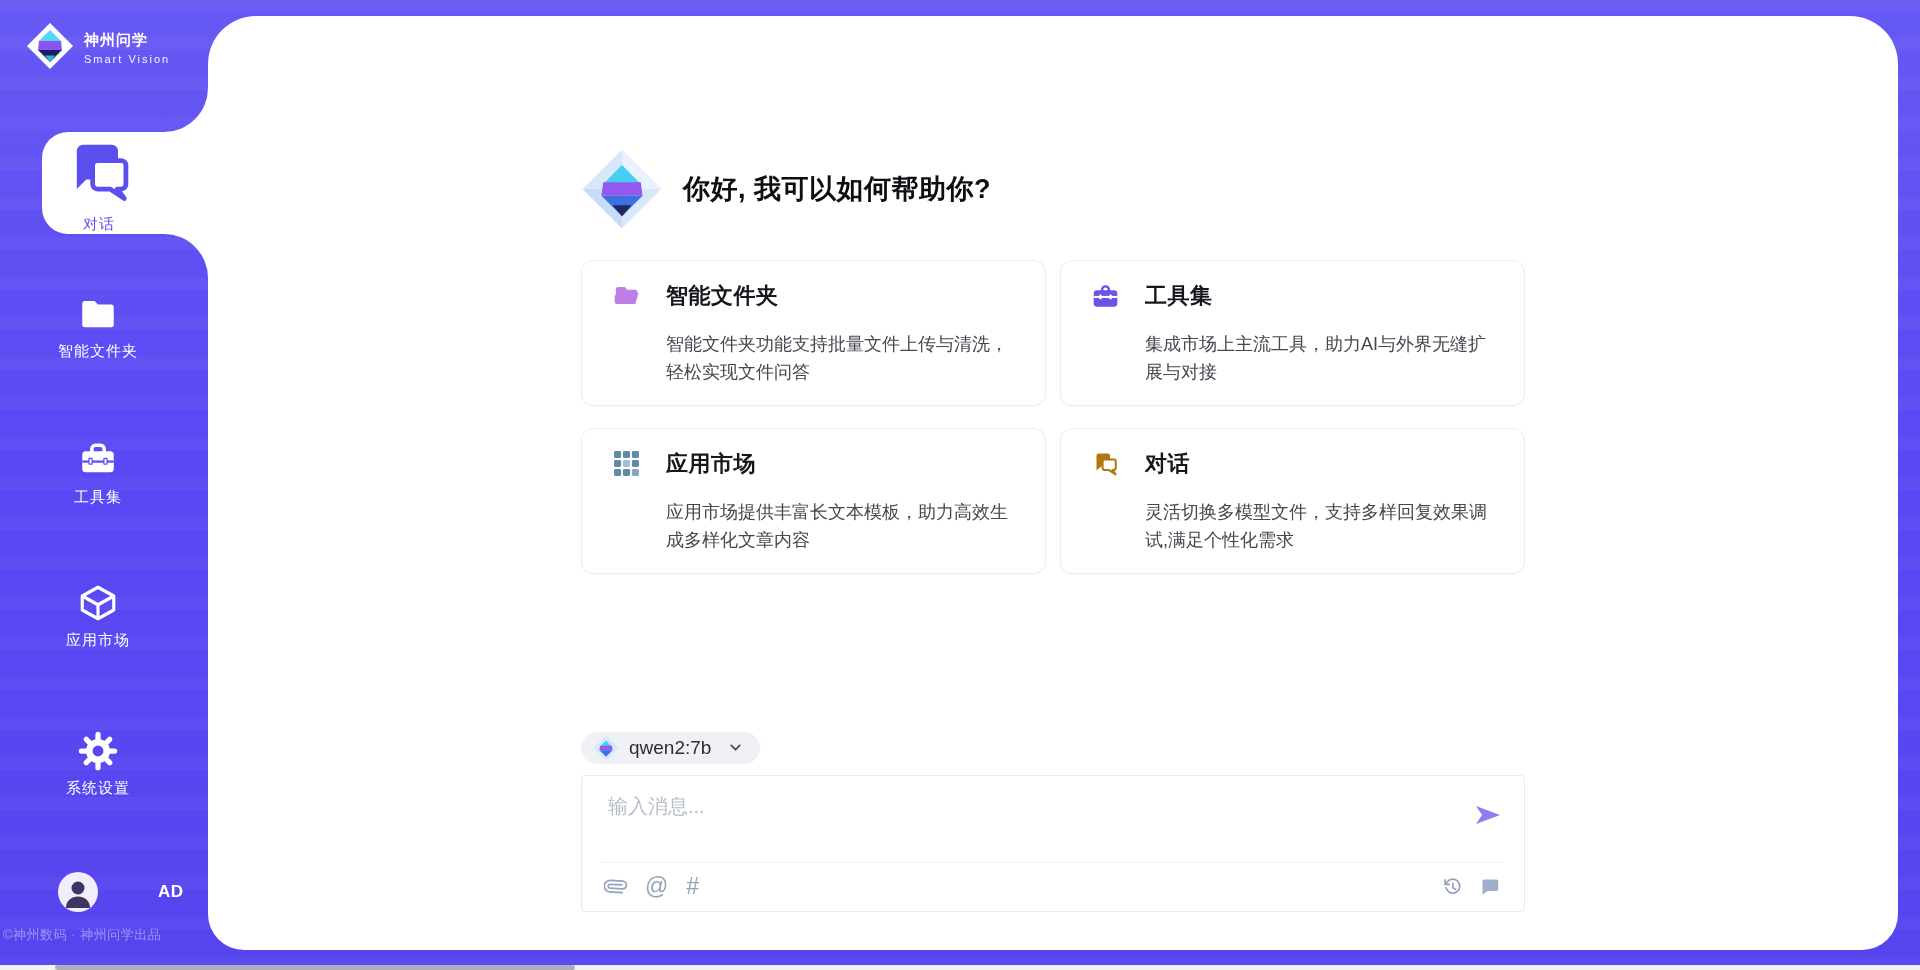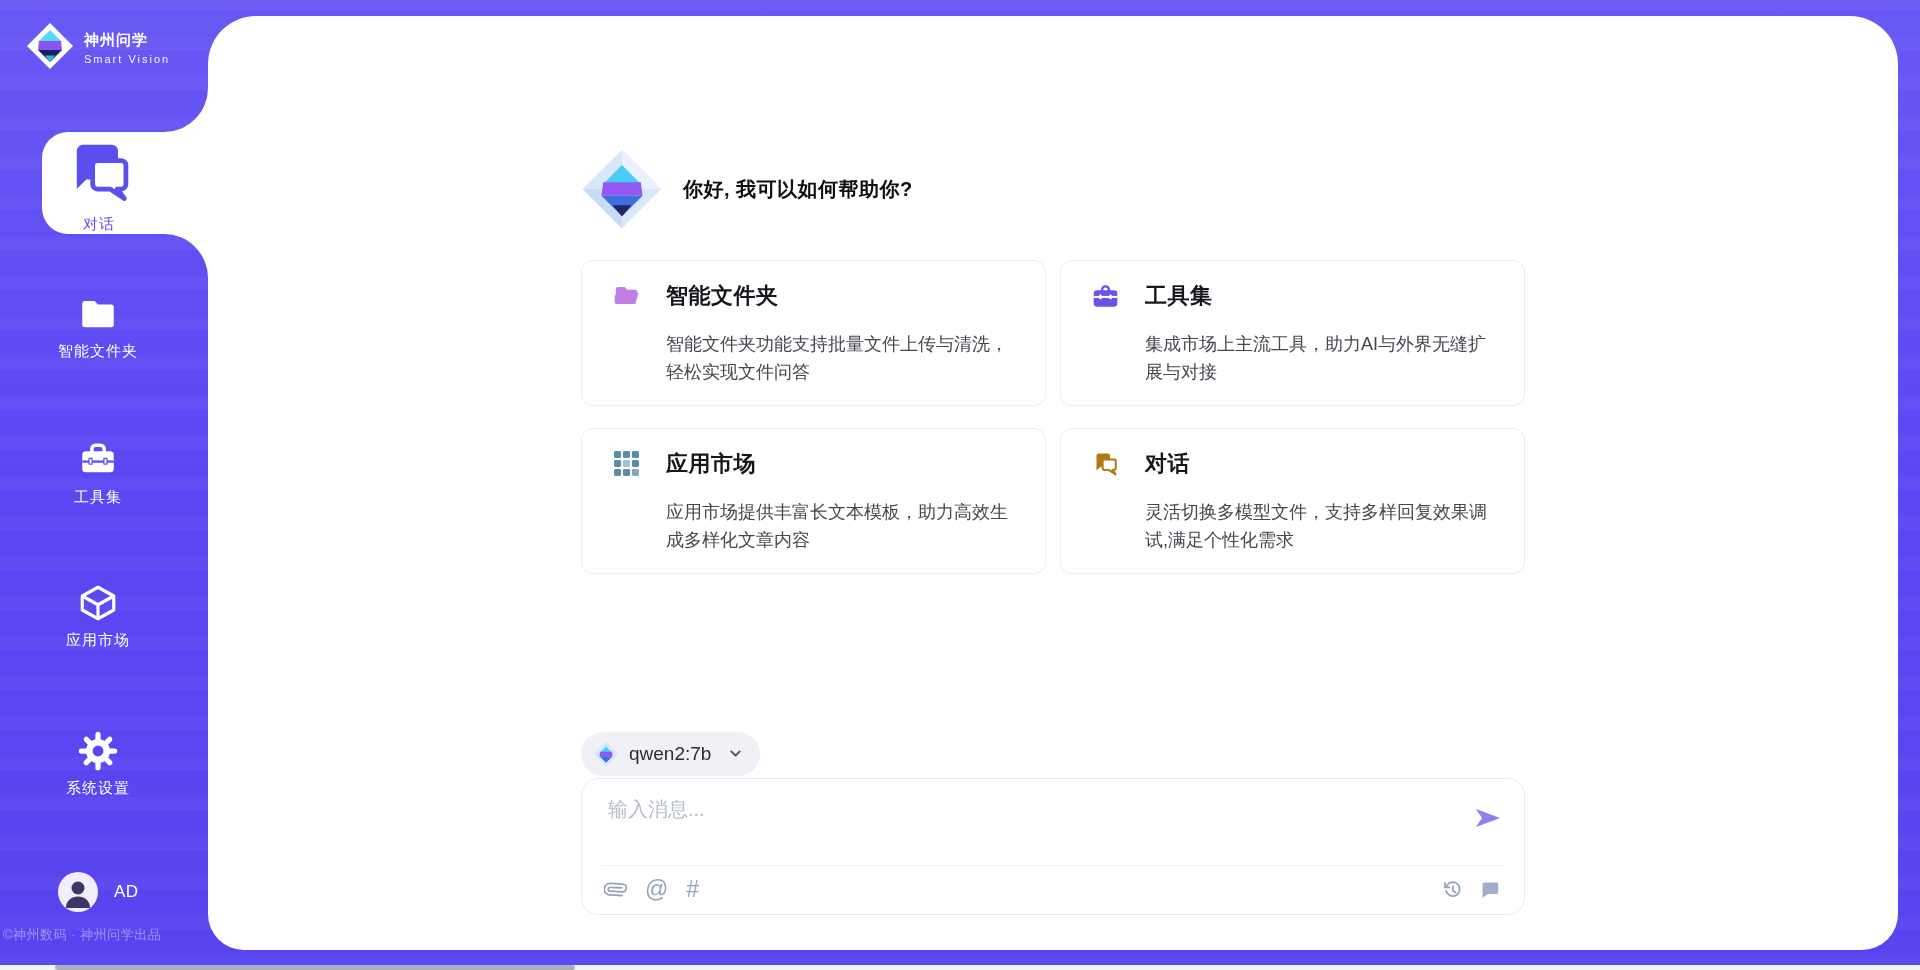--- a/index.html
+++ b/index.html
@@ -40,55 +40,55 @@
   .nav-item{
     position:absolute;left:0;width:196px;display:flex;flex-direction:column;
     align-items:center;cursor:pointer;
   }
   .nav-item svg{width:42px;height:42px;}
   .nav-label{font-size:15px;margin-top:7px;color:#fff;letter-spacing:1px;}
   .ni-folders{top:293px;} .ni-tools{top:439px;} .ni-market{top:582px;} .ni-settings{top:730px;}
 
   .user{position:absolute;left:58px;top:872px;display:flex;align-items:center;gap:16px;cursor:pointer;}
   .avatar{width:40px;height:40px;border-radius:50%;background:#f2edfb;overflow:hidden;display:flex;align-items:center;justify-content:center;}
-  .user-label{color:#fff;font-size:17px;font-weight:400;letter-spacing:.5px;}
+  .user-label{color:#fff;font-size:17px;font-weight:700;letter-spacing:.5px;margin-left:44px;}
   .copyright{position:absolute;left:3px;top:926px;color:rgba(255,255,255,.42);font-size:13px;letter-spacing:.5px;}
 
   
   .panel{
     position:absolute;left:208px;top:16px;right:22px;bottom:20px;background:#fff;
     border-radius:48px 48px 36px 36px;
   }
   .content{width:944px;margin:0 auto;padding-top:132px;position:relative;}
   .greeting{display:flex;align-items:center;}
   .greeting svg{width:82px;height:82px;}
-  .greeting h1{margin:0 0 0 20px;font-size:20px;font-weight:700;color:#0d0d12;letter-spacing:.5px;}
+  .greeting h1{margin:0 0 0 20px;font-size:27px;font-weight:700;color:#0d0d12;letter-spacing:.5px;}
 
   .cards{margin-top:30px;display:grid;grid-template-columns:465px 465px;column-gap:14px;row-gap:22px;}
   .card{
     box-sizing:border-box;border:1px solid #ebedf2;border-radius:12px;background:#fff;
     min-height:128px;padding:20px 26px 18px 30px;cursor:pointer;box-shadow:0 1px 2px rgba(20,20,60,.02);
   }
   .card-head{display:flex;align-items:center;}
   .card-head .cicon{width:28px;height:28px;flex:none;display:flex;align-items:center;justify-content:center;}
   .card-head .cicon svg{width:27px;height:27px;}
   .card-head h2{margin:0 0 0 26px;font-size:22px;font-weight:700;color:#16161c;letter-spacing:.5px;}
   .card p{margin:20px 0 0 54px;font-size:18px;line-height:1.55;color:#46464f;}
 
   .model{
-    margin-top:158px;display:inline-flex;align-items:center;height:44px;border-radius:22px;
+    margin-top:158px;display:inline-flex;align-items:center;height:32px;border-radius:22px;
     background:#f0f1f6;padding:0 16px 0 12px;gap:10px;cursor:pointer;
   }
   .model svg.logo{width:26px;height:26px;}
   .model .model-name{font-size:19px;color:#2c2c34;}
   .model svg.chev{width:17px;height:17px;margin-left:6px;}
 
   .composer{
-    margin-top:2px;box-sizing:border-box;width:944px;height:137px;position:relative;
-    border:1.5px solid #e9ebf2;border-radius:17px;background:#fff;padding-left:33px;
+    margin-top:10px;box-sizing:border-box;width:944px;height:137px;position:relative;
+    border:1.5px solid #e9ebf2;border-radius:4px;background:#fff;padding-left:33px;
   }
   .msg-input{
     position:absolute;left:24px;top:18px;right:80px;border:none;outline:none;
     font-size:20px;color:#333;font-family:inherit;background:transparent;
   }
   .msg-input::placeholder{color:#b6bcca;}
   .send{position:absolute;right:22px;top:26px;width:28px;height:28px;cursor:pointer;}
   .comp-divider{position:absolute;left:20px;right:20px;top:86px;height:1px;background:#edf0f5;}
   .tools-left{position:absolute;left:22px;top:86px;bottom:0;display:flex;align-items:center;gap:18px;color:#94a3bb;}
   .tools-left .glyph{font-size:23px;line-height:1;cursor:pointer;}

